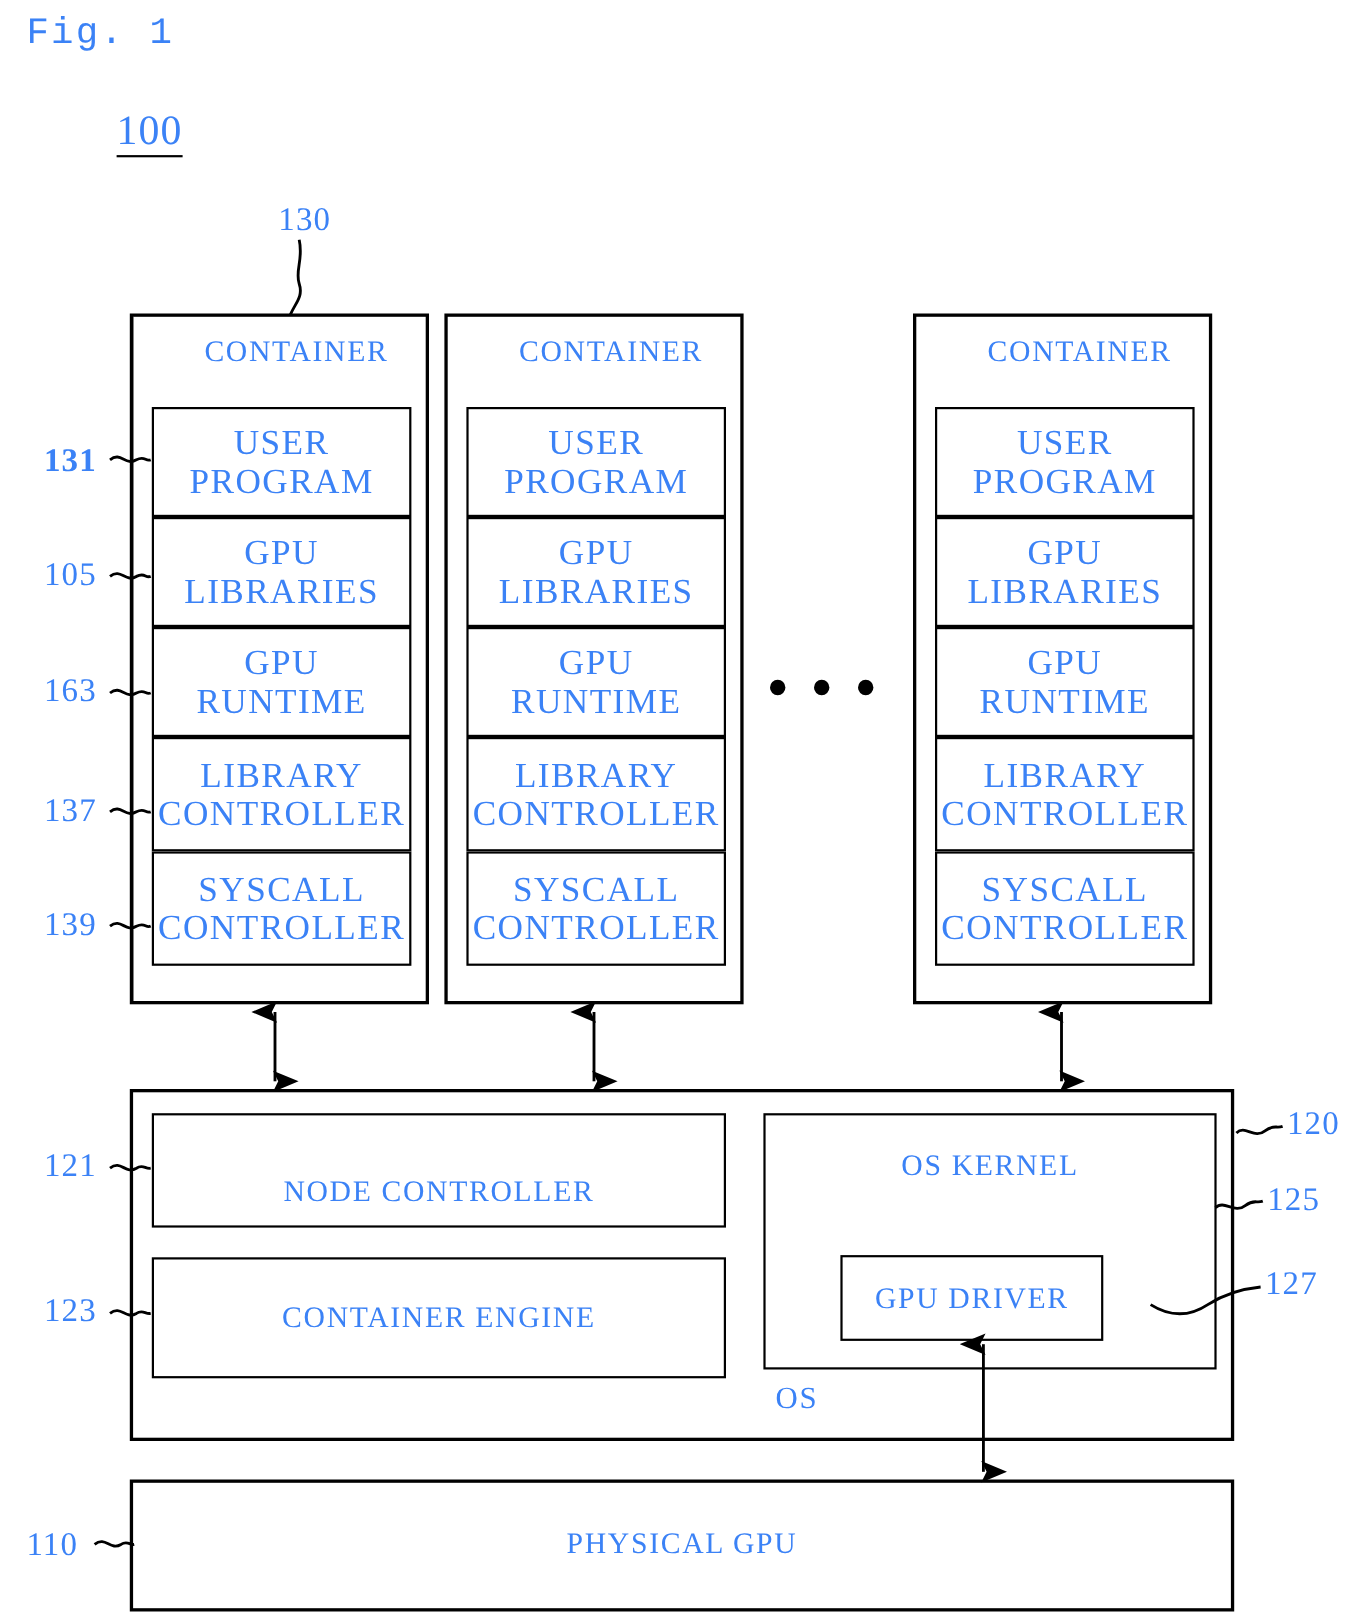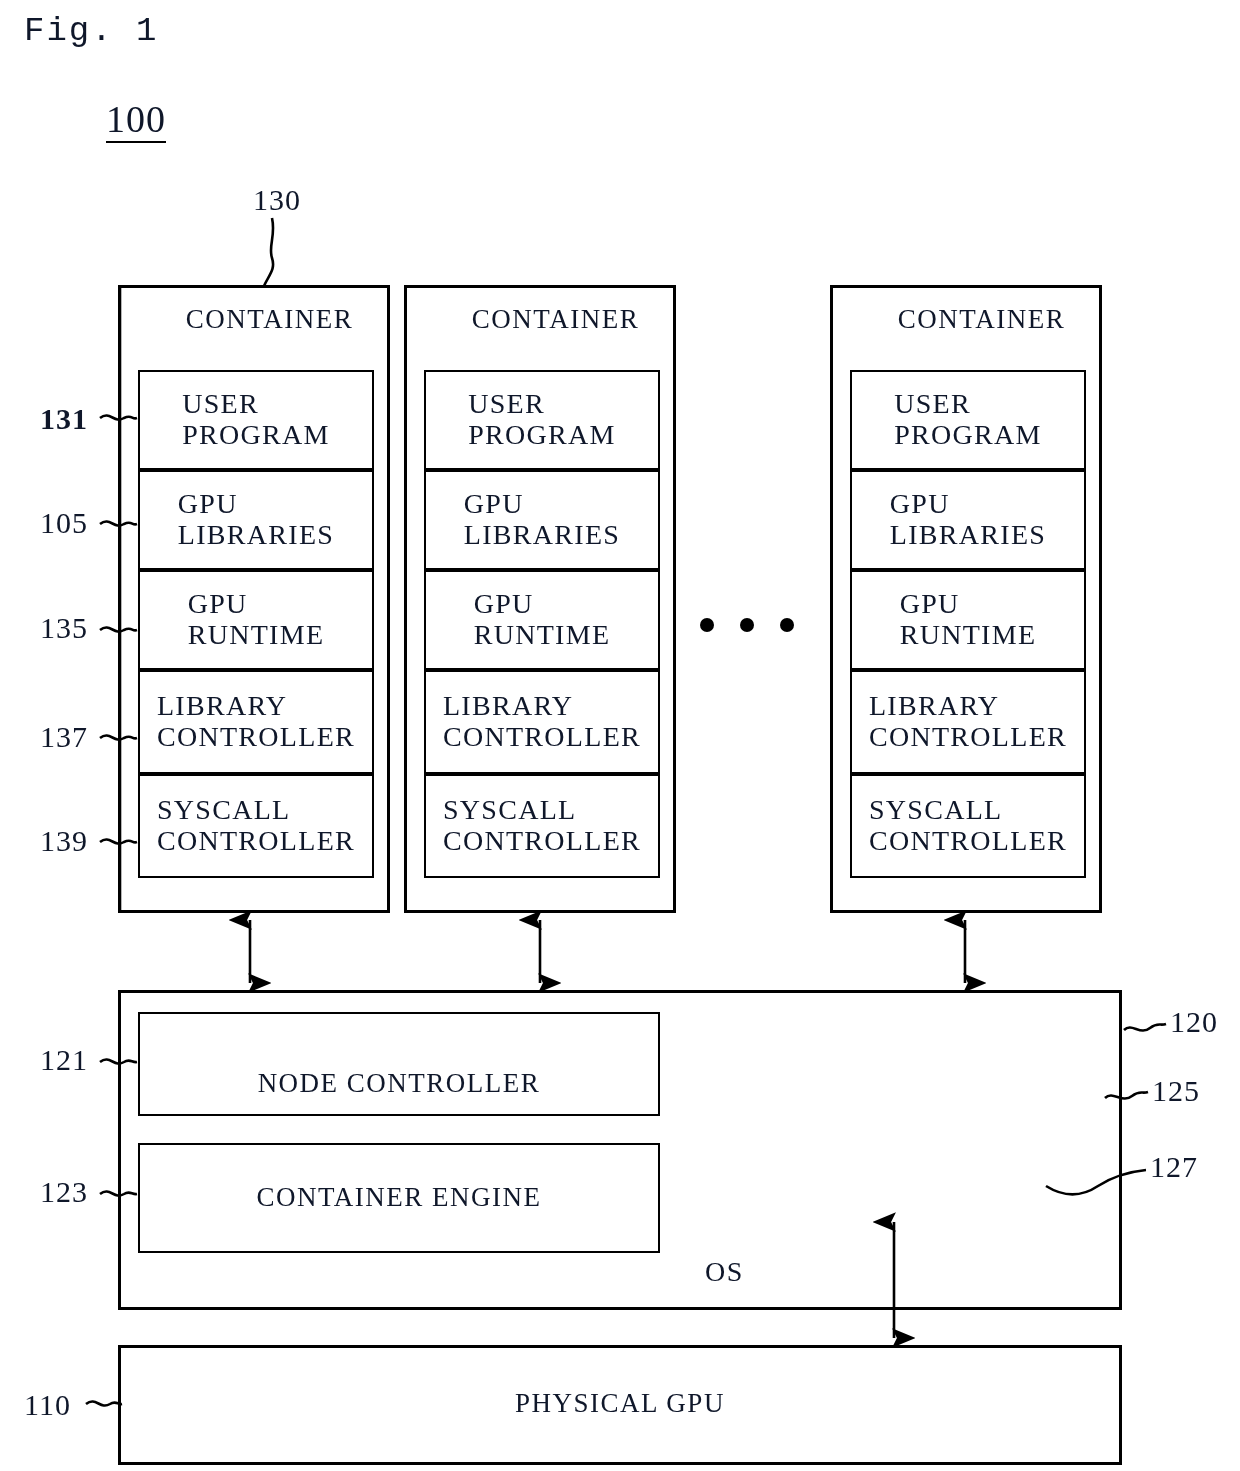--- a/index.html
+++ b/index.html
@@ -8,21 +8,21 @@
     padding: 0;
     background: #ffffff;
   }
   #page {
     position: relative;
     width: 1240px;
     height: 1471px;
     background: #ffffff;
     overflow: hidden;
     font-family: "Liberation Serif", "DejaVu Serif", serif;
-    color: #0f172a;
+    color: #3b82f6;
   }
 
   
   #fig-caption {
     position: absolute;
     left: 24px;
     top: 12px;
     font-family: "Liberation Mono", "DejaVu Sans Mono", monospace;
     font-size: 34px;
     letter-spacing: 2px;
@@ -76,21 +76,22 @@
   .cell {
     position: absolute;
     box-sizing: border-box;
     border: 2.5px solid #000;
     background: #fff;
     display: flex;
     align-items: center;
     justify-content: center;
   }
   .cell-text {
-    font-size: 28px;
+    text-align: center;
+    font-size: 32px;
     letter-spacing: 1.3px;
     line-height: 1.1;
     white-space: pre-line;
   }
 
   
   .refnum {
     position: absolute;
     font-size: 30px;
     letter-spacing: 1px;
@@ -224,33 +225,40 @@
   <div class="box" style="left:118px; top:990px; width:1004px; height:320px;">
 
     <div class="box-thin" style="left:17px; top:19px; width:522px; height:104px;">
       <div class="label-center" style="top:34px;margin-top:20px;">NODE CONTROLLER</div>
     </div>
 
     <div class="box-thin" style="left:17px; top:150px; width:522px; height:110px;">
       <div class="label-center" style="top:37px;">CONTAINER ENGINE</div>
     </div>
 
+    <div class="box-thin" style="left:573px; top:19px; width:412px; height:233px;">
+      <div class="label-center" style="top:30px;">OS KERNEL</div>
+
+      <div class="box-thin" style="left:68px; top:127px; width:239px; height:78px;">
+        <div class="label-center" style="top:22px;">GPU DRIVER</div>
+      </div>
+    </div>
 
     <div id="os-word" style="left:584px; top:263px;">OS</div>
   </div>
 
   <div class="box" style="left:118px; top:1345px; width:1004px; height:120px;">
     <div class="label-center" style="top:40px;">PHYSICAL GPU</div>
   </div>
 
   <div class="refnum" style="left:253px; top:185px;">130</div>
 
   <div class="refnum" style="left:40px; top:404px;font-weight:bold;">131</div>
   <div class="refnum" style="left:40px; top:508px;">105</div>
-  <div class="refnum" style="left:40px; top:613px;">135</div>
+  <div class="refnum" style="left:40px; top:613px;">163</div>
   <div class="refnum" style="left:40px; top:722px;">137</div>
   <div class="refnum" style="left:40px; top:826px;">139</div>
 
   <div class="refnum" style="left:40px; top:1045px;">121</div>
   <div class="refnum" style="left:40px; top:1177px;">123</div>
 
   <div class="refnum" style="left:1170px; top:1007px;">120</div>
   <div class="refnum" style="left:1152px; top:1076px;">125</div>
   <div class="refnum" style="left:1150px; top:1152px;">127</div>
 

